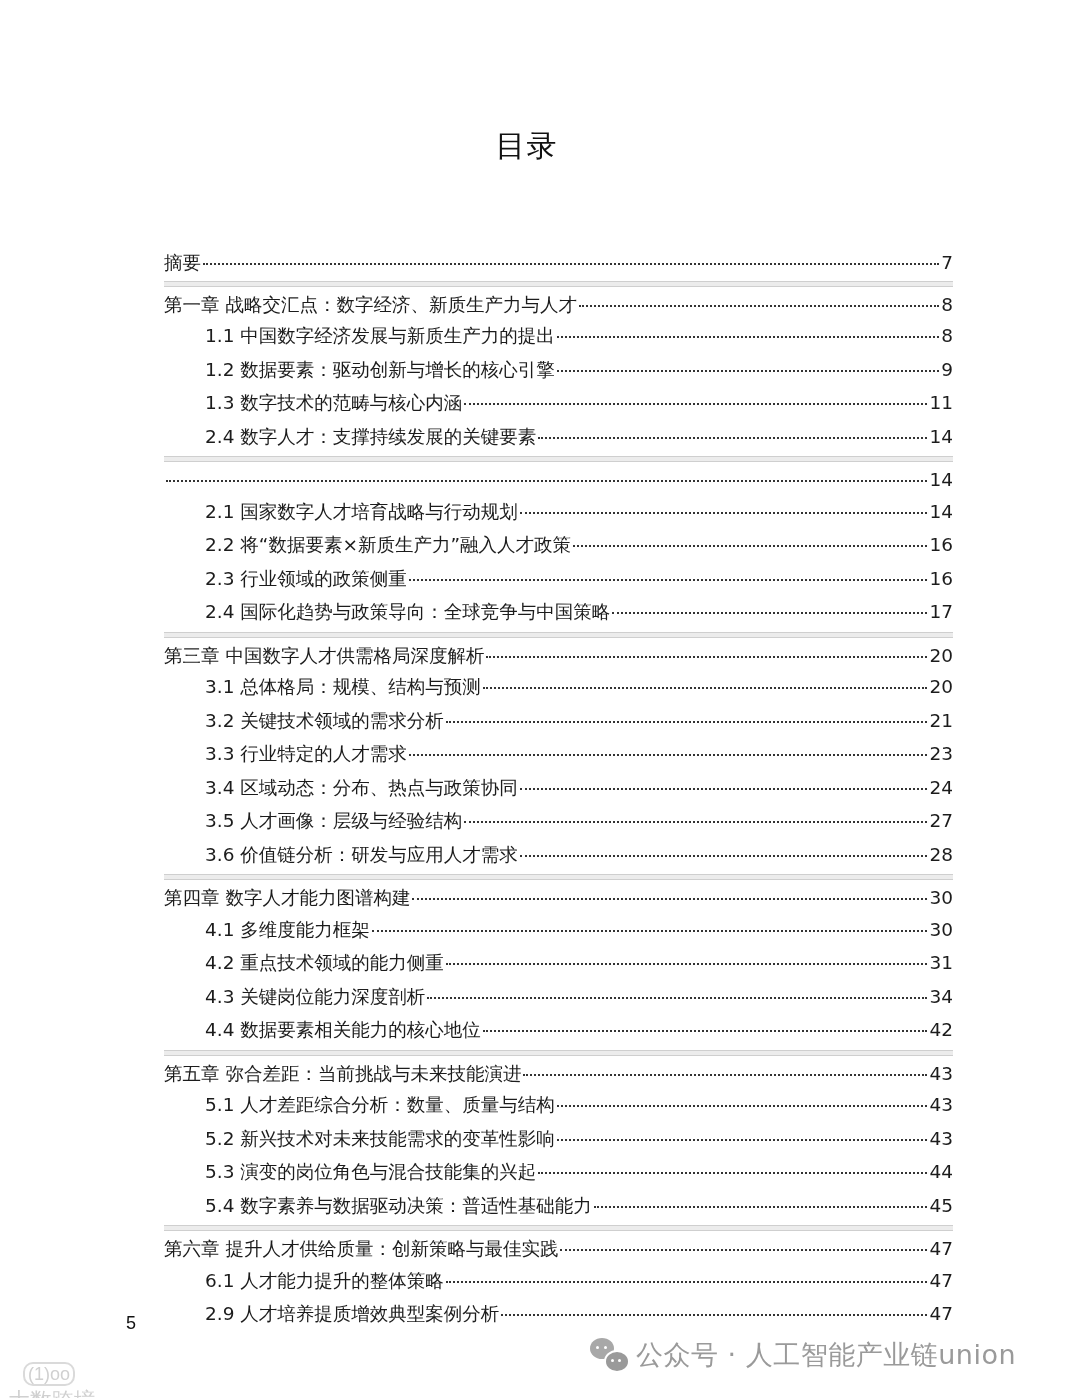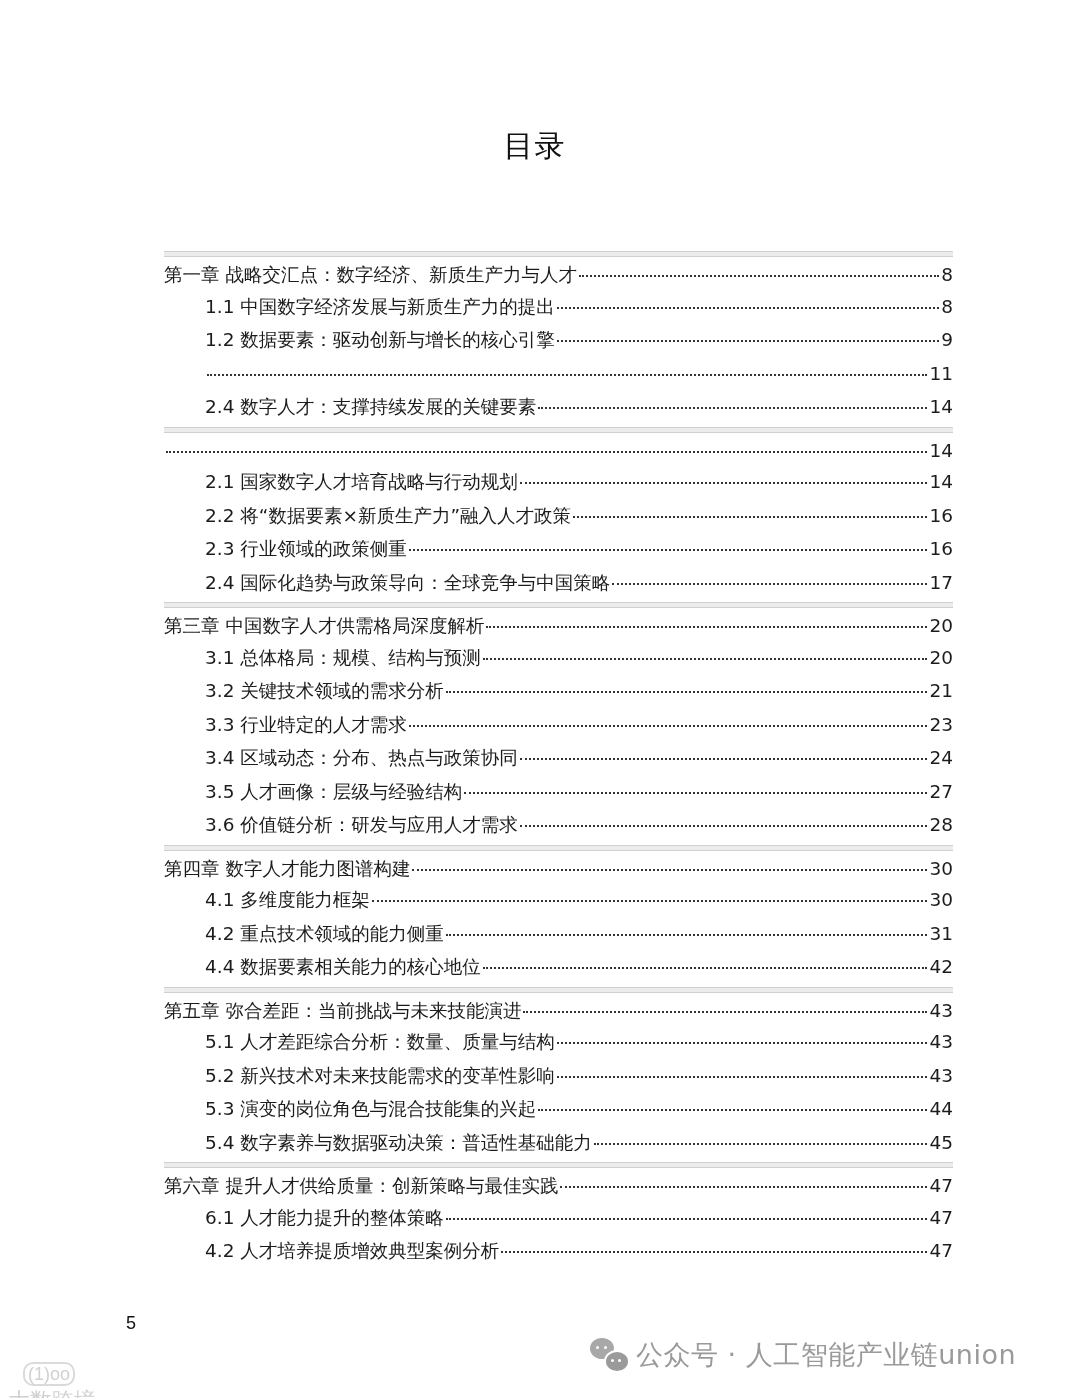--- a/index.html
+++ b/index.html
@@ -1,21 +1,21 @@
 <!DOCTYPE html>
 <html><head>
   <meta charset="utf-8">
   <style>
     html, body { margin: 0; padding: 0; }
     body {
       width: 1080px; height: 1398px; background: #ffffff; position: relative; overflow: hidden;
       font-family: "DejaVu Sans", "Liberation Sans", sans-serif; color: #1a1a1a;
     }
     .title {
-      position: absolute; top: 126px; left: 12px; width: 1045px; text-align: center;
+      position: absolute; top: 126px; left: 4px; width: 1045px; text-align: center;
       font-size: 30px; font-weight: normal; letter-spacing: 1px; color: #111;
     }
     .toc { position: absolute; top: 248px; left: 164px; width: 789px; }
     .row {
       display: flex; align-items: baseline; height: 33.5px; line-height: 33.5px;
       font-size: 18.5px; color: #1c1c1c; white-space: nowrap;
     }
     .row.chapter { height: 29.5px; line-height: 29.5px; }
     .row.sub { padding-left: 41px; }
     .row .label { flex: 0 0 auto; }
@@ -49,38 +49,44 @@
       font-size: 18px; color: #d0d0d0; margin-right: 6px; font-family: "Liberation Sans", sans-serif;
       border: 2px solid #dadada; border-radius: 10px; padding: 0 3px; line-height: 20px;
     }
   </style>
 </head>
 <body>
 
 <div class="title">目录</div>
 
 <div class="toc">
+  <div class="row chapter">
+    <span class="label">摘要</span>
+    <span class="leader"></span>
+    <span class="page">7</span>
+  </div>
 
   <div class="sep"></div>
   <div class="row chapter">
     <span class="label">第一章 战略交汇点：数字经济、新质生产力与人才</span>
     <span class="leader"></span>
     <span class="page">8</span>
   </div>
   <div class="row sub">
     <span class="label">1.1 中国数字经济发展与新质生产力的提出</span>
     <span class="leader"></span>
     <span class="page">8</span>
   </div>
   <div class="row sub">
     <span class="label">1.2 数据要素：驱动创新与增长的核心引擎</span>
     <span class="leader"></span>
     <span class="page">9</span>
   </div>
   <div class="row sub">
+    <span class="label">1.3 数字技术的范畴与核心内涵</span>
     <span class="leader"></span>
     <span class="page">11</span>
   </div>
   <div class="row sub">
     <span class="label">2.4 数字人才：支撑持续发展的关键要素</span>
     <span class="leader"></span>
     <span class="page">14</span>
   </div>
 
   <div class="sep"></div>
@@ -156,20 +162,25 @@
     <span class="label">4.1 多维度能力框架</span>
     <span class="leader"></span>
     <span class="page">30</span>
   </div>
   <div class="row sub">
     <span class="label">4.2 重点技术领域的能力侧重</span>
     <span class="leader"></span>
     <span class="page">31</span>
   </div>
   <div class="row sub">
+    <span class="label">4.3 关键岗位能力深度剖析</span>
+    <span class="leader"></span>
+    <span class="page">34</span>
+  </div>
+  <div class="row sub">
     <span class="label">4.4 数据要素相关能力的核心地位</span>
     <span class="leader"></span>
     <span class="page">42</span>
   </div>
 
   <div class="sep"></div>
   <div class="row chapter">
     <span class="label">第五章 弥合差距：当前挑战与未来技能演进</span>
     <span class="leader"></span>
     <span class="page">43</span>
@@ -200,21 +211,21 @@
     <span class="label">第六章 提升人才供给质量：创新策略与最佳实践</span>
     <span class="leader"></span>
     <span class="page">47</span>
   </div>
   <div class="row sub">
     <span class="label">6.1 人才能力提升的整体策略</span>
     <span class="leader"></span>
     <span class="page">47</span>
   </div>
   <div class="row sub">
-    <span class="label">4.2 人才培养提质增效典型案例分析</span>
+    <span class="label">2.9 人才培养提质增效典型案例分析</span>
     <span class="leader"></span>
     <span class="page">47</span>
   </div>
 </div>
 
 <div class="page-number">5</div>
 
 <div class="watermark-right">
   <span class="wechat-icon">
     <span class="bubble b1">

